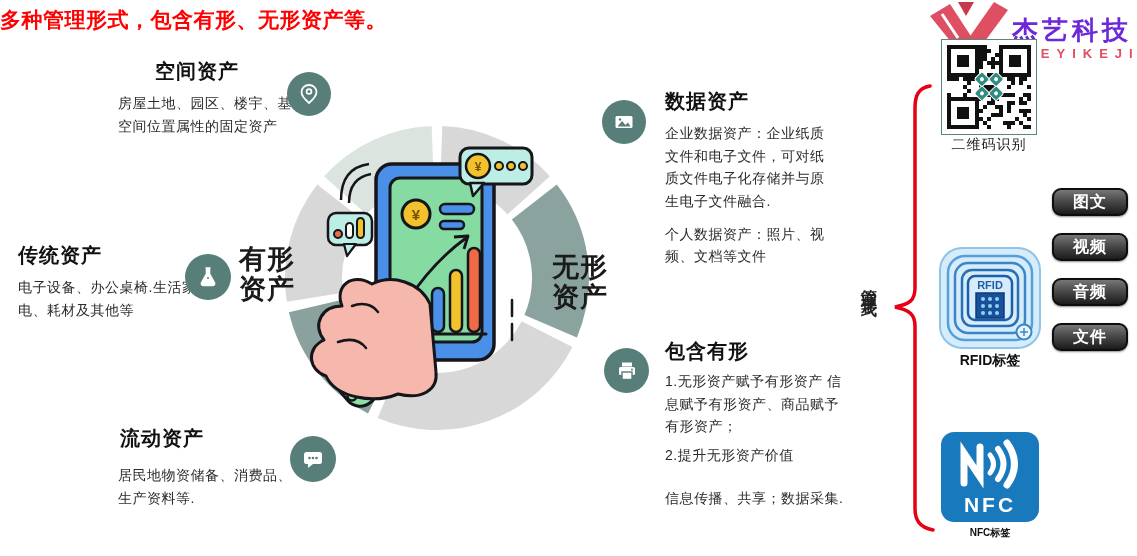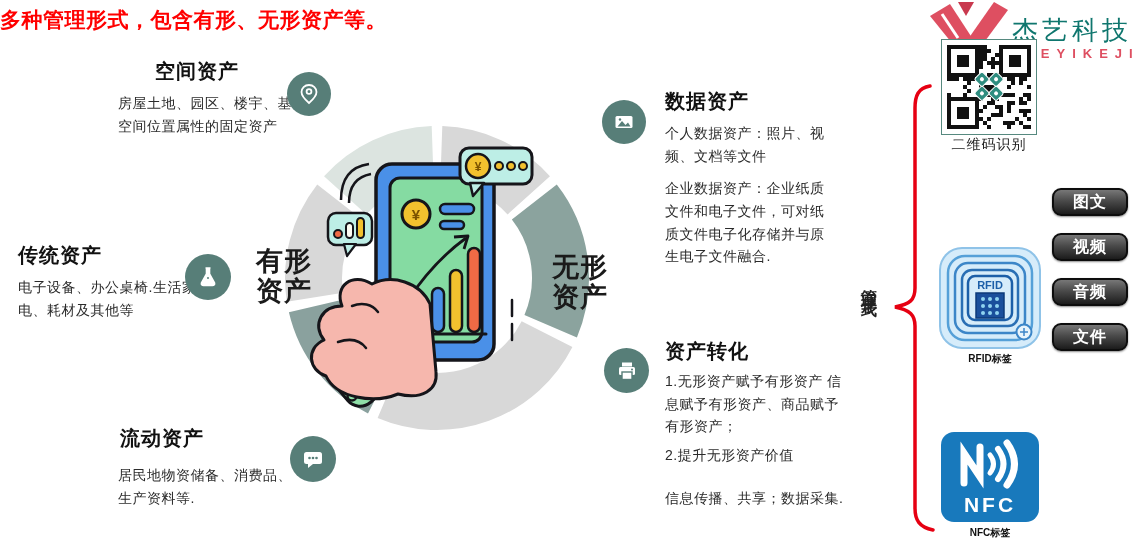--- a/index.html
+++ b/index.html
@@ -21,25 +21,25 @@
   .qr-frame{left:941px;top:39px;width:96px;height:96px;background:#fff;border:1px solid #56897f;
     box-sizing:border-box;padding:5px;z-index:3;}
   .qr-label{left:941px;top:136px;width:96px;text-align:center;font-size:14px;color:#222;letter-spacing:1px;z-index:3;}
   .brace-label{left:858px;top:276px;writing-mode:vertical-rl;text-orientation:upright;
     font-size:16px;font-weight:bold;color:#222;letter-spacing:4px;z-index:3;}
   .tags{left:1052px;top:188px;display:flex;flex-direction:column;gap:17px;z-index:3;}
   .tag-chip{width:76px;height:28px;border-radius:9px;border:2px solid #0d0d0d;box-sizing:border-box;
     background:linear-gradient(#777 0%,#4a4a4a 45%,#1c1c1c 100%);
     color:#fff;font-size:16px;font-weight:bold;display:flex;align-items:center;justify-content:center;
     letter-spacing:1px;box-shadow:0 1px 2px rgba(0,0,0,.45);}
-  .rfid-label{left:938px;top:352px;width:104px;text-align:center;font-size:10px;font-weight:bold;color:#111;z-index:3;}
+  .rfid-label{left:938px;top:352px;width:104px;text-align:center;font-size:14px;font-weight:bold;color:#111;z-index:3;}
   .nfc-label{left:940px;top:526px;width:100px;text-align:center;font-size:10px;font-weight:bold;color:#111;z-index:3;}
 
   
-  .brand-name{left:1012px;top:13px;font-size:26px;font-weight:400;color:#0f766e;letter-spacing:4px;z-index:2;white-space:nowrap;}
+  .brand-name{left:1012px;top:13px;font-size:26px;font-weight:700;color:#6d28d9;letter-spacing:4px;z-index:2;white-space:nowrap;}
   .brand-latin{left:1016px;top:46px;font-size:13px;font-weight:bold;color:#de4f61;letter-spacing:7px;z-index:2;white-space:nowrap;}
 
   svg{display:block;}
   .diagram-svg{left:0;top:0;z-index:1;pointer-events:none;}
   .panel-svg{z-index:2;pointer-events:none;}
 </style>
 </head>
 <body>
 
 <div class="canvas">
@@ -112,21 +112,21 @@
       <path d="M 344 244 L 356 244 L 347 256 Z" fill="#bdeee6" stroke="#15151a" stroke-width="2.2" stroke-linejoin="round"></path>
       <circle cx="338" cy="234" r="4" fill="#ef6a45" stroke="#15151a" stroke-width="2"></circle>
       <rect x="346" y="223" width="7" height="15" rx="3.5" fill="#fdfdf3" stroke="#15151a" stroke-width="2"></rect>
       <rect x="357" y="218" width="7" height="20" rx="3.5" fill="#f2c12e" stroke="#15151a" stroke-width="2"></rect>
     </g>
 
     <path d="M 930 86 C 918 88, 915 96, 915 108 L 915 288 C 915 300, 910 304, 895 307
              C 910 310, 915 315, 915 326 L 915 508 C 915 520, 919 527, 933 530" fill="none" stroke="#e60012" stroke-width="3.5" stroke-linecap="round"></path>
   </svg>
 
-  <div class="abs ring-label" style="left:256px;top:246px;">
+  <div class="abs ring-label" style="left:239px;top:246px;font-family:Liberation Mono, monospace;">
     <div>有形</div>
     <div>资产</div>
   </div>
   <div class="abs ring-label" style="left:552px;top:252px;">
     <div>无形</div>
     <div>资产</div>
   </div>
 
   <div class="abs asset-title" style="left:118px;top:58px;margin-left:37px;">空间资产</div>
   <div class="abs asset-desc" style="left:118px;top:92px;width:190px;">房屋土地、园区、楼宇、基于空间位置属性的固定资产</div>
@@ -153,32 +153,32 @@
         <rect x="4" y="6" width="18" height="12" rx="2.5" fill="#fff"></rect>
         <path d="M8 18 L8 22 L13 18 Z" fill="#fff"></path>
         <circle cx="9.5" cy="12" r="1.3" fill="#577e78"></circle>
         <circle cx="13" cy="12" r="1.3" fill="#577e78"></circle>
         <circle cx="16.5" cy="12" r="1.3" fill="#577e78"></circle>
       </svg>
   </div>
 
   <div class="abs asset-title" style="left:665px;top:88px;text-align:center;">数据资产</div>
   <div class="abs asset-desc" style="left:665px;top:122px;width:172px;">
+    <p>企业数据资产：企业纸质文件和电子文件，可对纸质文件电子化存储并与原生电子文件融合.</p>
     <p>个人数据资产：照片、视频、文档等文件</p>
-    <p>企业数据资产：企业纸质文件和电子文件，可对纸质文件电子化存储并与原生电子文件融合.</p>
   </div>
   <div class="abs icon-circle" style="left:602px;top:100px;width:44px;height:44px;">
     <svg width="24" height="24" viewBox="0 0 24 24">
         <rect x="3.5" y="6" width="17" height="12" rx="1.5" fill="#fff"></rect>
         <path d="M5.5 16.5 L10 11 L13.5 15 L16 12.5 L18.5 16.5 Z" fill="#577e78"></path>
         <circle cx="8" cy="9.5" r="1.2" fill="#577e78"></circle>
       </svg>
   </div>
 
-  <div class="abs asset-title" style="left:665px;top:338px;">资产转化</div>
+  <div class="abs asset-title" style="left:665px;top:338px;">包含有形</div>
   <div class="abs asset-desc" style="left:665px;top:370px;width:180px;">
     <p style="margin-bottom:6px;">1.无形资产赋予有形资产 信息赋予有形资产、商品赋予有形资产；</p>
     <p style="margin-bottom:20px;">2.提升无形资产价值</p>
     <p>信息传播、共享；数据采集.</p>
   </div>
   <div class="abs icon-circle" style="left:604px;top:348px;width:45px;height:45px;">
     <svg width="24" height="24" viewBox="0 0 24 24">
         <rect x="7" y="3.5" width="10" height="4" fill="#fff"></rect>
         <rect x="4" y="8" width="16" height="8" rx="1.5" fill="#fff"></rect>
         <rect x="7" y="13" width="10" height="7.5" fill="#fff" stroke="#577e78" stroke-width="1.4"></rect>

